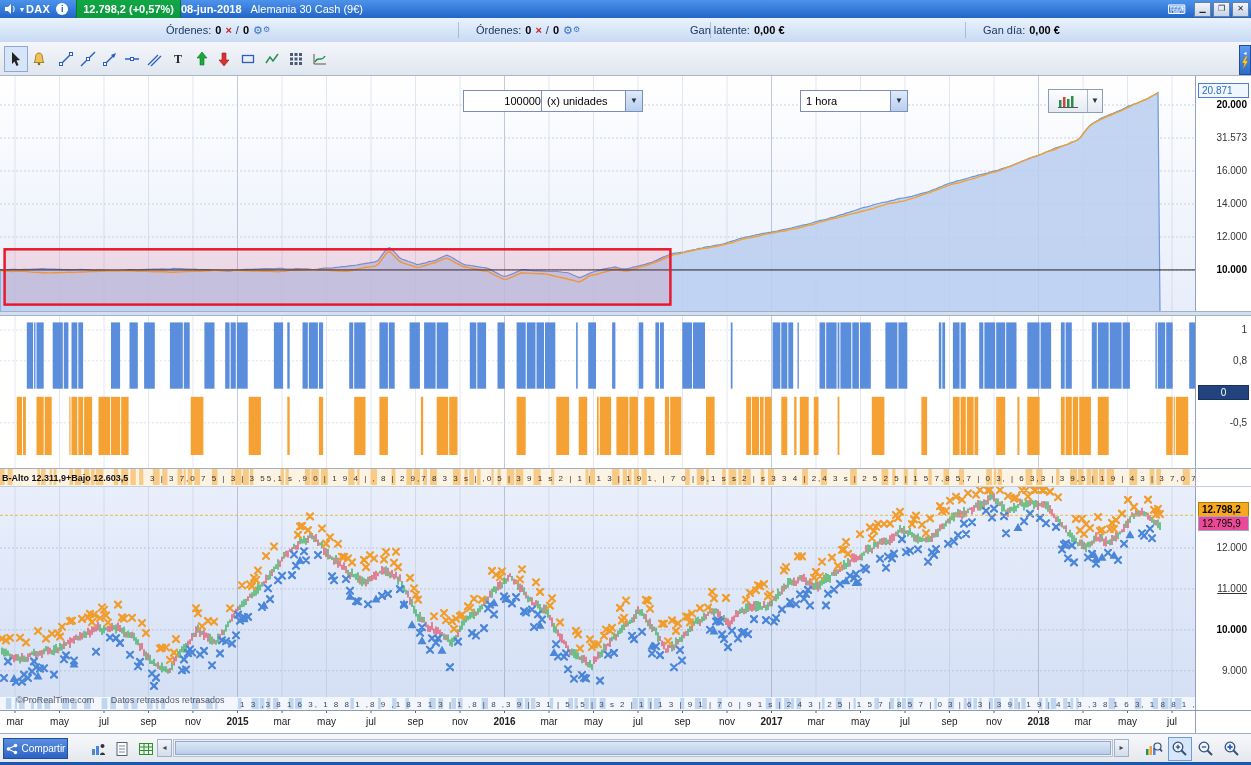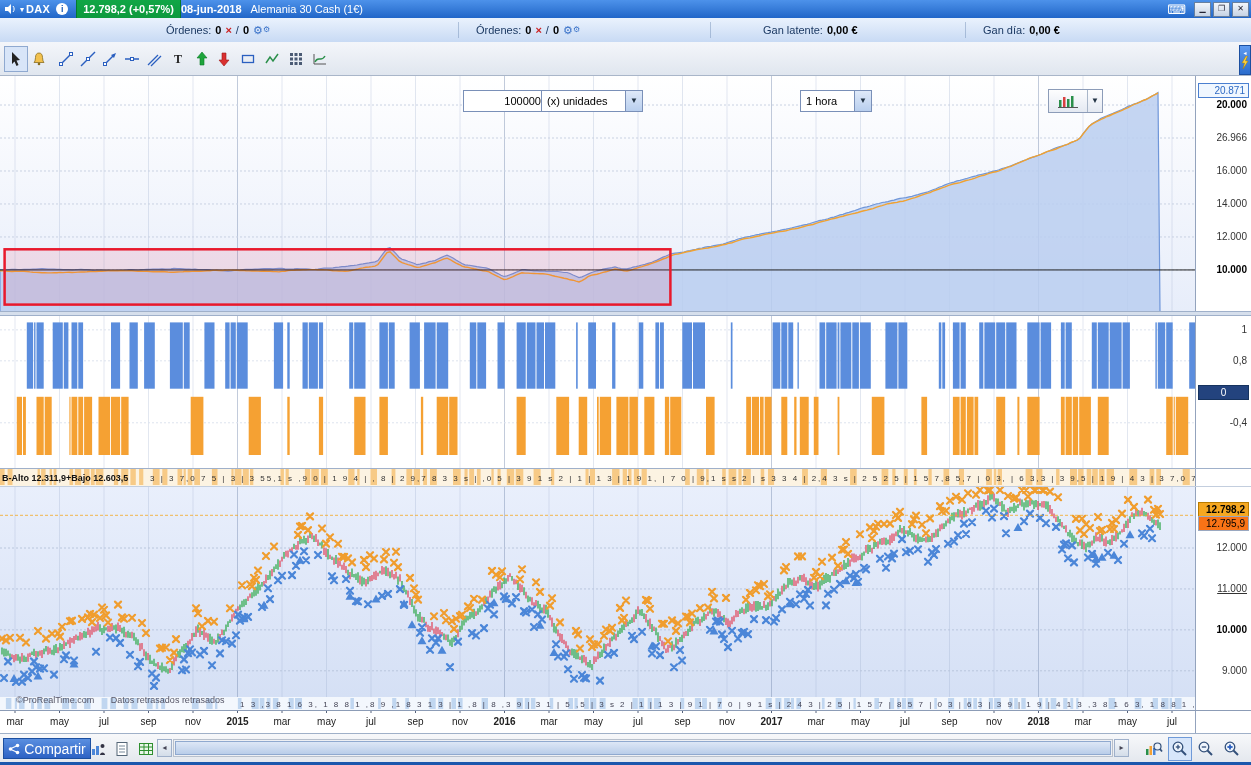--- a/index.html
+++ b/index.html
@@ -59,38 +59,38 @@
   .collapse-btn{position:absolute;left:1239px;top:45px;width:12px;height:30px;
     background:linear-gradient(#5e9af0,#2b6ccc);border:1px solid #1c4fa0;z-index:12;
     display:flex;flex-direction:column;align-items:center;justify-content:center;box-sizing:border-box;}
   .collapse-btn .ar{color:#fff;font-size:6px;line-height:6px;}
   
   .chart-wrap{position:absolute;top:75px;left:0;width:1195px;height:658px;z-index:1;}
   .axis-col{position:absolute;left:1195px;top:75px;width:56px;height:658px;background:#fff;
     border-left:1px solid #93a3bd;box-sizing:border-box;z-index:5;}
   .axis-label{position:absolute;right:4px;font-size:10px;color:#333;height:12px;line-height:12px;text-align:center;}
   .axis-label.bold{font-weight:bold;color:#000;}
-  .cur-box{position:absolute;left:2px;right:2px;font-size:10px;text-align:right;
+  .cur-box{position:absolute;left:2px;right:2px;font-size:10px;text-align:left;
     padding:1px 3px;border:1px solid;box-sizing:border-box;}
   .hsep{position:absolute;left:0;width:1251px;z-index:6;}
   #sep1{top:311px;height:5px;background:#d6dfec;border-top:1px solid #9fb0ca;
     border-bottom:1px solid #9fb0ca;box-sizing:border-box;}
   #sep2{top:468px;height:1px;background:#9fb0ca;}
   #sep3{top:486px;height:1px;background:#c3cede;}
   #sep4{top:710px;height:1px;background:#8c9cb6;}
   .watermark{position:absolute;left:16px;top:695px;font-size:9px;color:#556;z-index:4;
     white-space:nowrap;}
   .watermark span{margin-right:14px;}
   
   .bottombar{position:absolute;left:0;top:733px;right:0;height:29px;
     background:linear-gradient(#f7f8fa,#e4e8ee);border-top:1px solid #9fb0c8;z-index:10;
     box-sizing:border-box;}
-  .share-btn{position:absolute;left:3px;top:4px;height:21px;width:88px;
+  .share-btn{position:absolute;left:3px;top:4px;height:21px;width:65px;
     background:linear-gradient(#5a8fe0,#2d62c4);border:1px solid #1c4fa0;color:#fff;
-    font-size:14px;display:flex;align-items:center;justify-content:center;gap:4px;
+    font-size:10px;display:flex;align-items:center;justify-content:center;gap:4px;
     box-sizing:border-box;}
   .bbtn{position:absolute;top:3px;width:22px;height:22px;display:flex;align-items:center;
     justify-content:center;border:1px solid transparent;}
   .bbtn.pressed{background:#d8e6fa;border:1px solid #6f9ad8;}
   .scrollbtn{position:absolute;top:5px;width:15px;height:18px;
     background:linear-gradient(#f2f5fa,#d4dde9);border:1px solid #9fb0ca;font-size:8px;
     line-height:16px;text-align:center;color:#445;box-sizing:border-box;}
   .scrolltrack{position:absolute;left:173px;top:5px;width:940px;height:18px;
     background:#eef0f4;border:1px solid #b8c0cc;box-sizing:border-box;}
   .scrollthumb{position:absolute;left:1px;top:1px;bottom:1px;width:936px;
@@ -105,21 +105,21 @@
   <div class="titlebar">
     <svg width="13" height="12" viewBox="0 0 13 12" style="margin-left:4px">
         <polygon points="1,4 4,4 7,1 7,11 4,8 1,8" fill="#fff"></polygon>
         <path d="M9 3 C10.5 4.5 10.5 7.5 9 9" stroke="#fff" fill="none" stroke-width="1"></path>
       </svg>
     <span class="caret">▾</span>
     <span class="tb-instr">DAX</span>
     <span class="info-dot">i</span>
     <span class="badge">12.798,2 (+0,57%)</span>
     <span class="tb-date">08-jun-2018</span>
-    <span class="tb-name">Alemania 30 Cash (1€)</span>
+    <span class="tb-name">Alemania 30 Cash (9€)</span>
     <span class="tb-right">
       <span class="kbd">⌨</span>
       <span class="winbtn">▁</span>
       <span class="winbtn">❐</span>
       <span class="winbtn">✕</span>
     </span>
   </div>
 
   <div class="statsbar">
     <div class="stat" style="left:166px">
@@ -135,21 +135,21 @@
     <div class="stat" style="left:476px">
       <span>Órdenes:</span>
       <b>0</b>
       <span class="xbtn">×</span>
       <span>/</span>
       <b>0</b>
       <span class="gear">⚙</span>
         <span class="gear2">⚙</span>
     </div>
     <div class="vsep" style="left:710px"></div>
-    <div class="stat" style="left:763px">
+    <div class="stat" style="left:690px">
       <span>Gan latente:</span>
       <b>0,00 €</b>
     </div>
     <div class="vsep" style="left:965px"></div>
     <div class="stat" style="left:983px">
       <span>Gan día:</span>
       <b>0,00 €</b>
     </div>
   </div>
 
@@ -248,21 +248,21 @@
       <span class="val">100000</span>
       <span class="steppers">
           <div>▴</div>
           <div>▾</div>
         </span>
     </div>
     <div class="select" style="left:541px;width:102px">
       <span class="txt">(x) unidades</span>
       <span class="arrow">▼</span>
     </div>
-    <div class="select" style="left:800px;width:72px">
+    <div class="select" style="left:800px;width:108px">
       <span class="txt">1 hora</span>
       <span class="arrow">▼</span>
     </div>
     <div class="chartstyle">
       <span class="icon">
         <svg width="20" height="14" viewBox="0 0 20 14">
             <rect x="1" y="6" width="2.5" height="7" fill="#2a8f4a"></rect>
             <rect x="5" y="3" width="2.5" height="10" fill="#d94040"></rect>
             <rect x="9" y="5" width="2.5" height="8" fill="#2a8f4a"></rect>
             <rect x="13" y="2" width="2.5" height="11" fill="#2a8f4a"></rect>
@@ -771,30 +771,30 @@
         <rect x="1169.6" y="623" width="2.4" height="11" fill="#9fc0e8" opacity="0.6"></rect>
         <rect x="1174.8" y="623" width="6.7" height="11" fill="#9fc0e8" opacity="0.6"></rect>
         <text x="240" y="632" font-size="8" fill="#445" letter-spacing="2">1 3 ,3 8 1 6 3, 1 8 8 1 ,8 9 ,1 8 3 1 3 | 1 ,8 | 8 ,3 9 | 3 1 | 5 ,5 | 3 s 2 | 1 | 1 3 | 9 1 | 7 0 | 9 1 s | 2 4 3 | 2 5 | 1 5 7 | 8 5 7 | 0 3 | 6 3 | 3 9 | 1 9 | 4  1 3 ,3 8 1 6 3, 1 8 8 1 ,8 9 ,1 8 3 1 3 | 1 ,8 | 8 ,3 9 | 3 1 | 5 ,5 | 3 s 2 | 1 | 1 3 | 9 1 | 7 0 | 9 1 s | 2 4 3 | 2 5 | 1 5 7 | 8 5 7 | 0 3 | 6 3 | 3 9 | 1 9 | 4</text>
       </svg>
   </div>
 
   <div class="axis-col" id="axis-col">
     <div class="cur-box" style="top:8px;background:#f0f7ff;border-color:#4a7fd0;color:#2f6bc4;">20.871</div>
     <div class="cur-box" style="top:310px;background:#23437e;border-color:#16335f;color:#fff;text-align:center;">0</div>
     <div class="cur-box" style="top:427px;background:#f6a821;border-color:#b97c00;color:#000;font-weight:bold;">12.798,2</div>
-    <div class="cur-box" style="top:441px;background:#f97316;border-color:#9aa8c0;color:#000;">12.795,9</div>
+    <div class="cur-box" style="top:441px;background:#ec4899;border-color:#9aa8c0;color:#000;">12.795,9</div>
   <div class="axis-label bold" style="top: 24.0167px;">20.000</div>
-      <div class="axis-label" style="top: 57.0021px;">26.966</div>
+      <div class="axis-label" style="top: 57.0021px;">31.573</div>
       <div class="axis-label" style="top: 89.9875px;">16.000</div>
       <div class="axis-label" style="top: 122.973px;">14.000</div>
       <div class="axis-label" style="top: 155.958px;">12.000</div>
       <div class="axis-label bold" style="top: 188.944px;">10.000</div>
       <div class="axis-label" style="top: 248.866px;">1</div>
       <div class="axis-label" style="top: 279.838px;">0,8</div>
-      <div class="axis-label" style="top: 341.781px;">-0,4</div>
+      <div class="axis-label" style="top: 341.781px;">-0,5</div>
       <div class="axis-label" style="top: 467.011px;">12.000</div>
       <div class="axis-label" style="top: 507.942px; text-decoration: underline;">11.000</div>
       <div class="axis-label bold" style="top: 548.873px;">10.000</div>
       <div class="axis-label" style="top: 589.804px;">9.000</div>
     </div>
 
   <div class="hsep" id="sep1"></div>
   <div class="hsep" id="sep2"></div>
   <div class="hsep" id="sep3"></div>
   <div class="hsep" id="sep4"></div>

